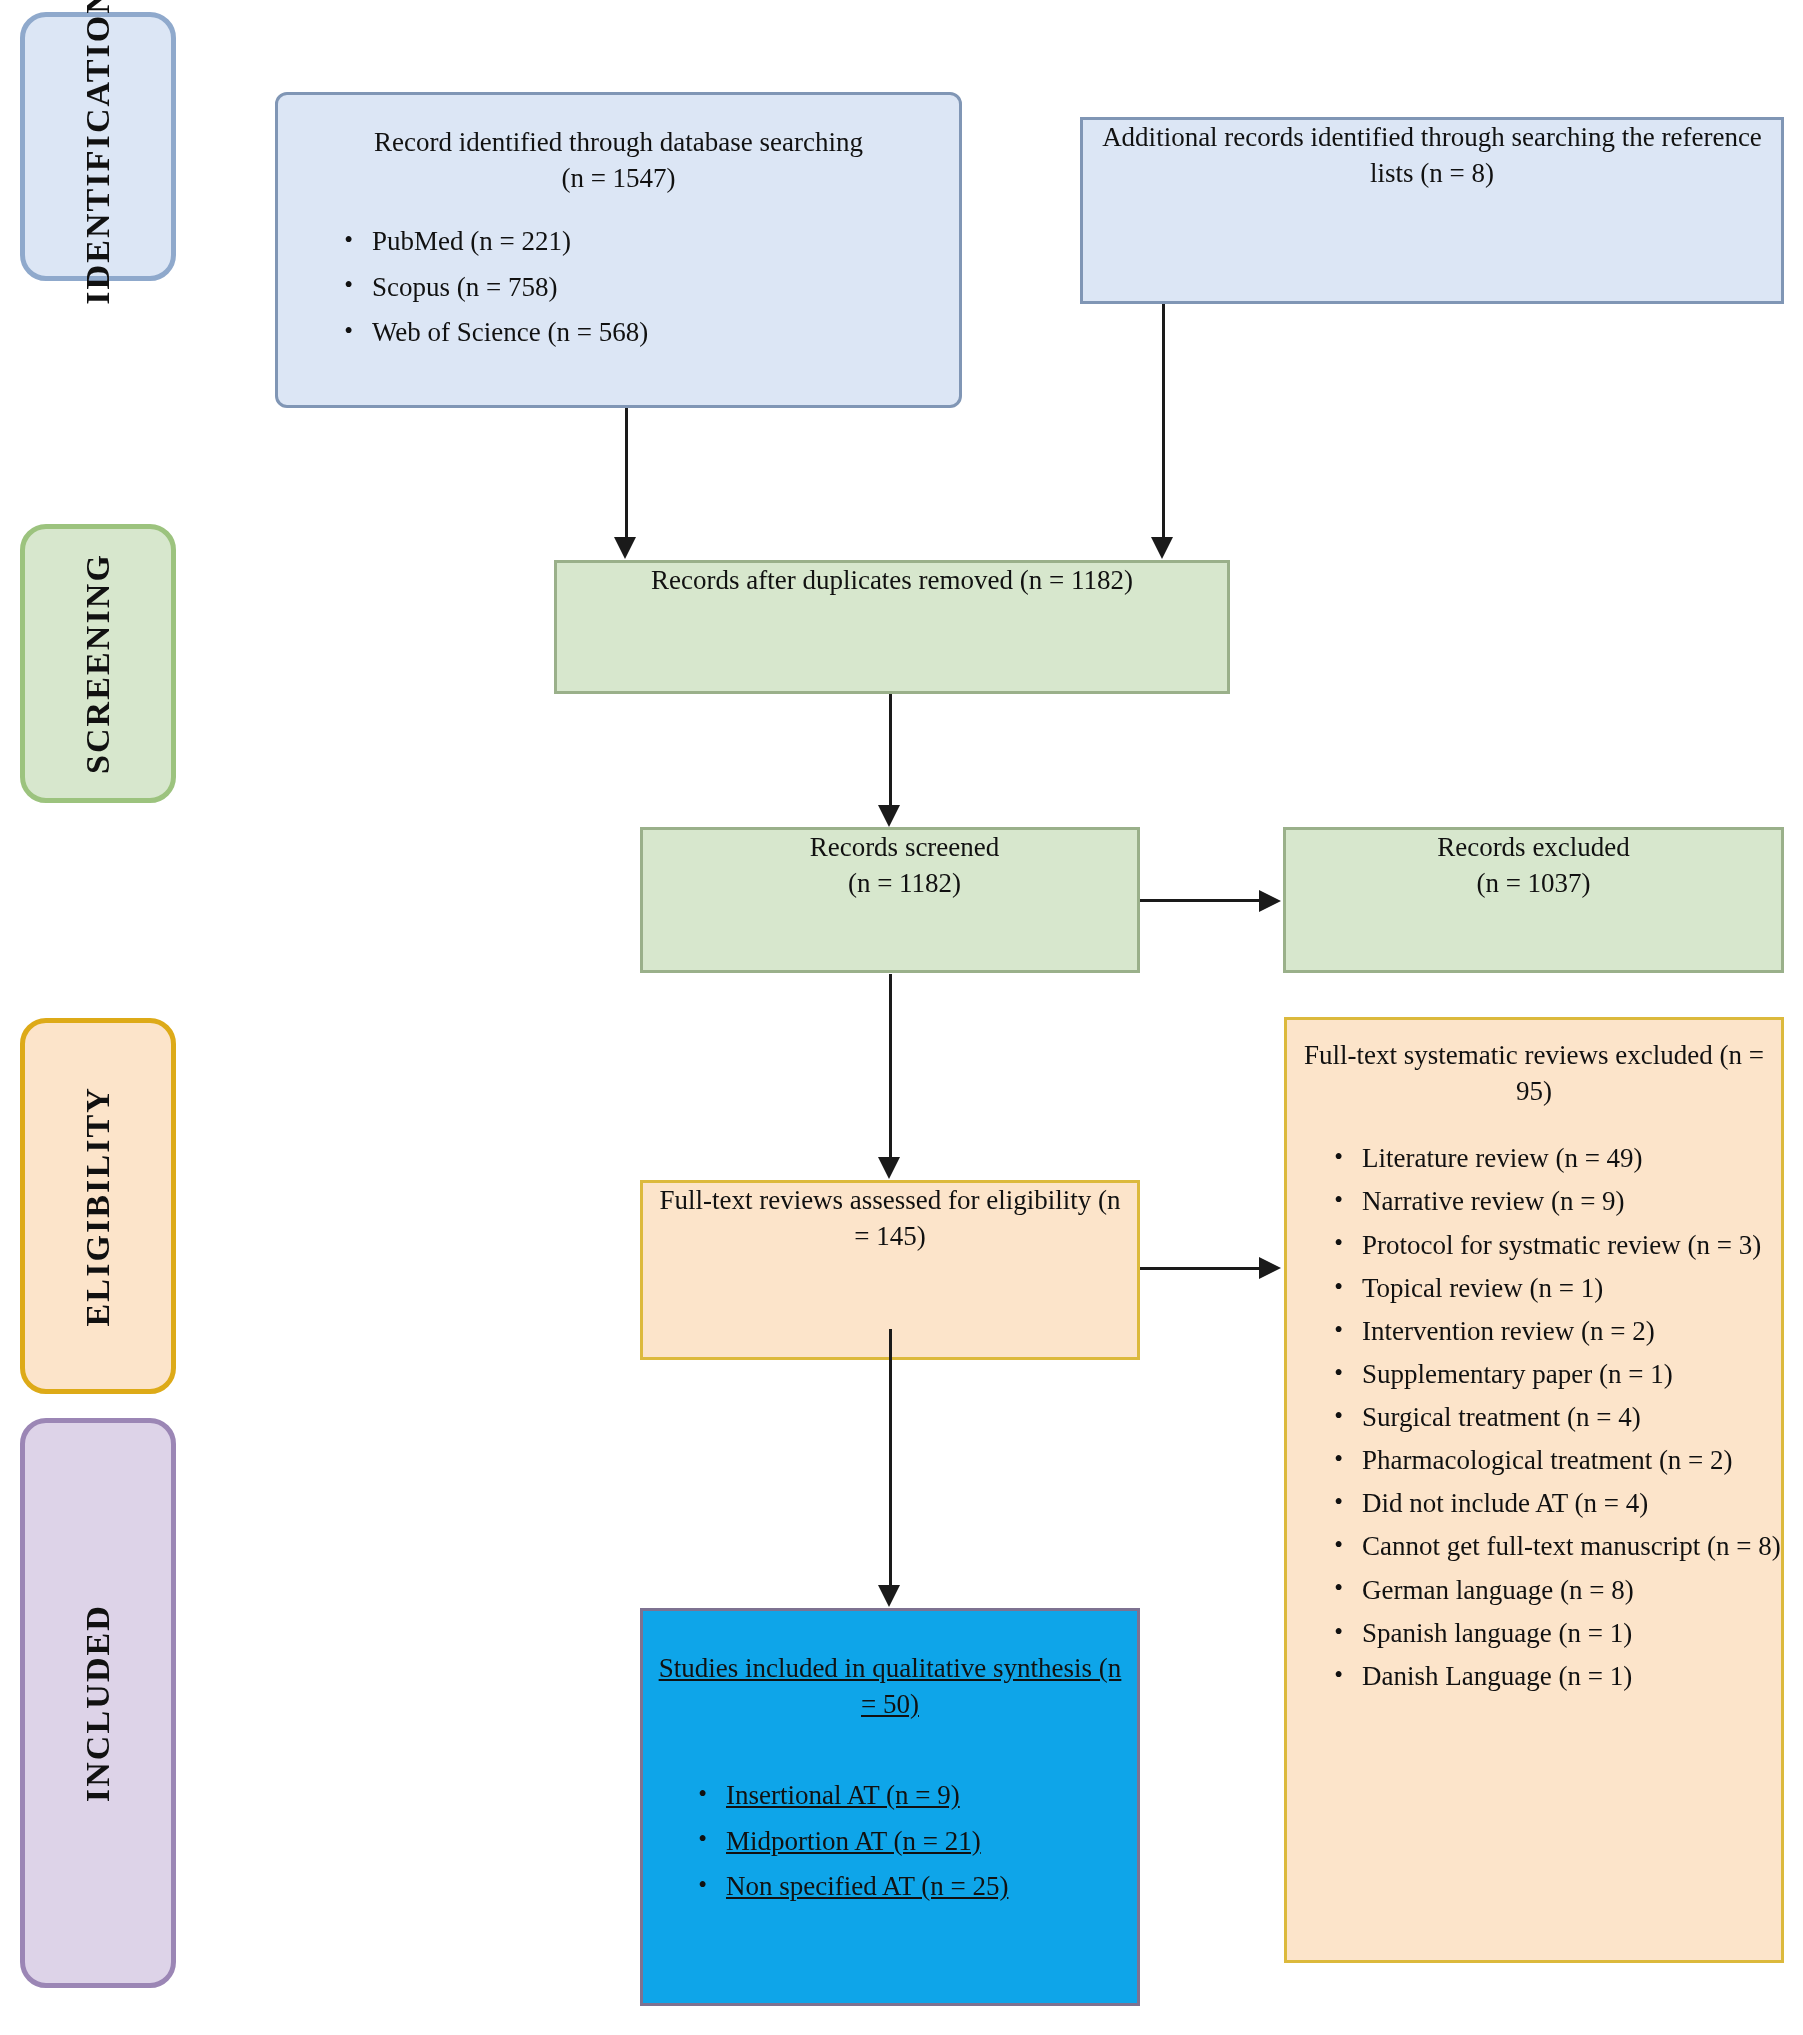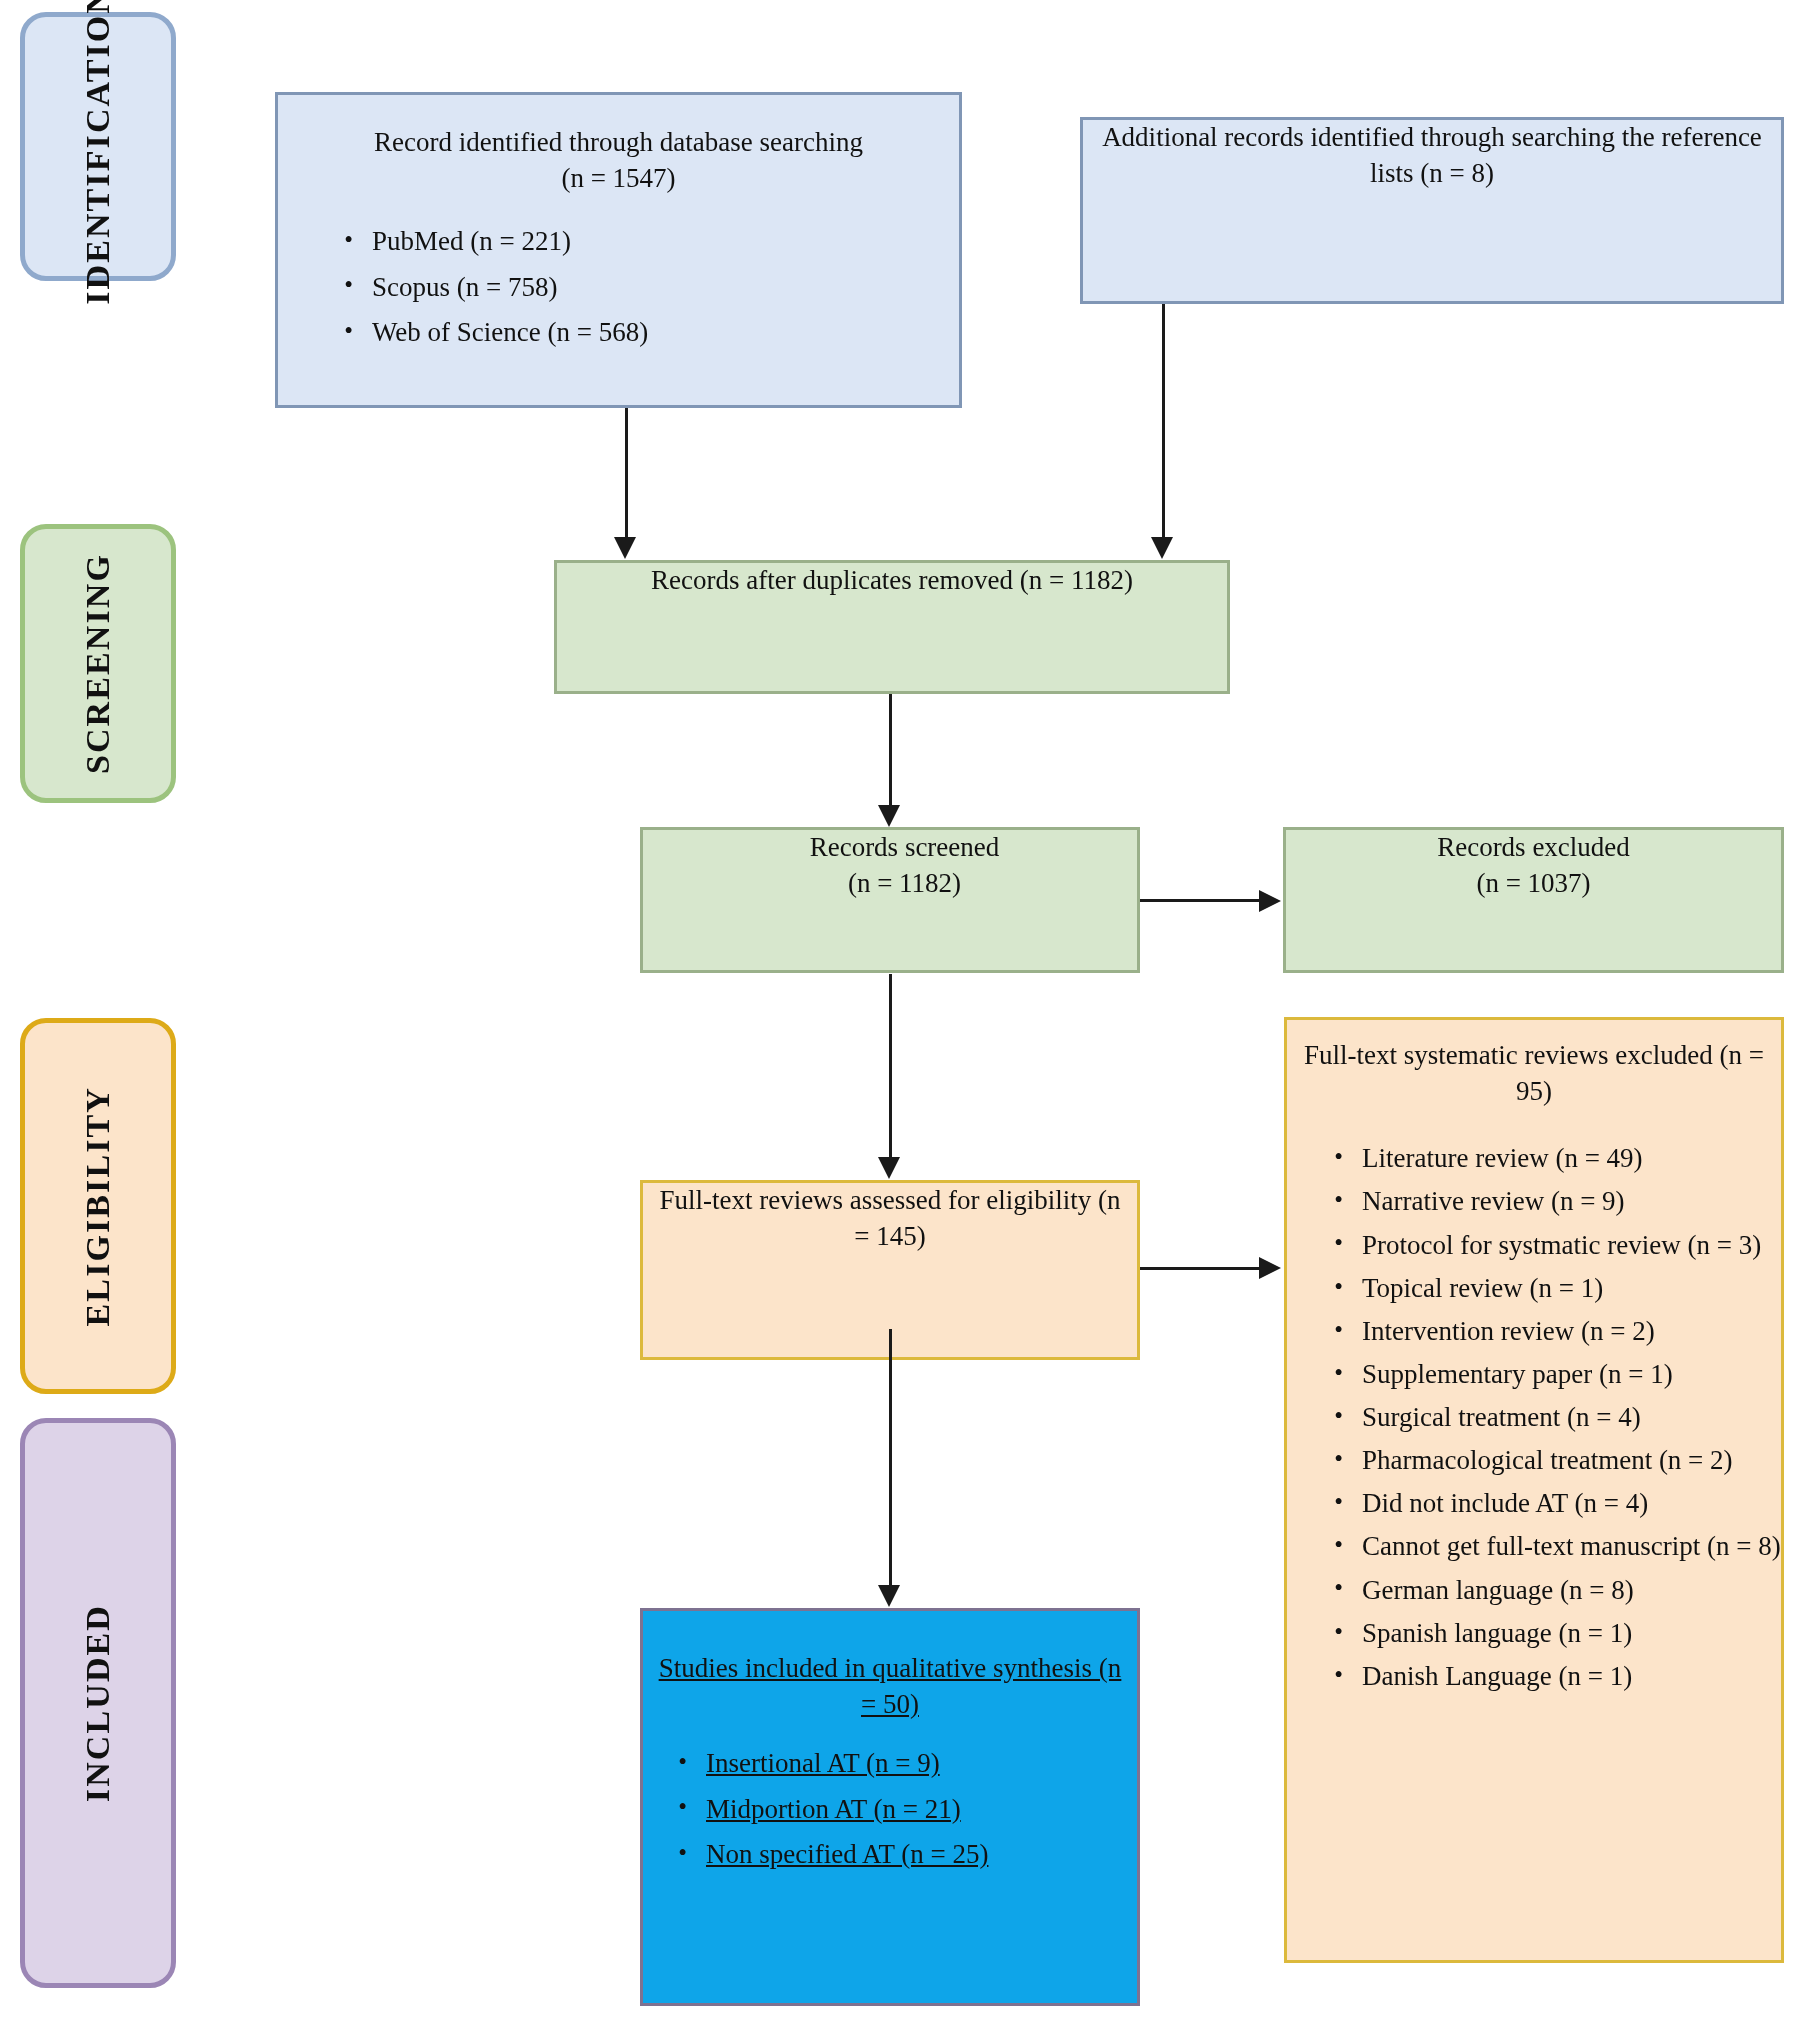--- a/index.html
+++ b/index.html
@@ -107,32 +107,32 @@
   .box-orange {
     background: #fce4ca;
     border: 3.8px solid #dcb93c;
   }
   .box-purple {
     background: #0ea5e9;
     border: 3.8px solid #7e7291;
     text-decoration: underline;
   }
 
-  #node-db-search    { left: 275px;  top: 92px;  width: 687px; height: 316px; padding-top: 14px; justify-content: flex-start; }
+  #node-db-search    { left: 275px;  top: 92px;  width: 687px; height: 316px; padding-top: 14px; justify-content: flex-start; border-radius: 12px; }
   #node-db-search .headline { margin-top: 16px; }
   #node-additional  { left: 1080px; top: 117px;  width: 704px; height: 187px; }
   #node-dupes       { left: 554px; top: 560px; width: 676px; height: 134px; }
   #node-screened    { left: 640px; top: 827px; width: 500px;  height: 146px; padding-left: 29px; }
   #node-excluded    { left: 1283px; top: 827px; width: 501px;  height: 146px; }
   #node-fulltext    { left: 640px; top: 1180px; width: 500px;  height: 180px; }
   #node-fulltext-ex { left: 1284px; top: 1017px; width: 500px;  height: 946px; justify-content: flex-start; padding-top: 18px; }
   #node-fulltext-ex ul { padding-left: 44px; margin-top: 32px; }
   #node-fulltext-ex li { margin-bottom: 7.5px; }
   #node-included    { left: 640px; top: 1608px; width: 500px;  height: 398px; justify-content: flex-start; padding-top: 40px; }
-  #node-included ul { padding-left: 32px; margin-top: 24px; }
+  #node-included ul { padding-left: 52px; margin-top: 56px; }
 
   
   .conn { position: absolute; }
   .conn .line-v {
     position: absolute;
     width: 2.7px;
     background: #1a1a1a;
   }
   .conn .line-h {
     position: absolute;

